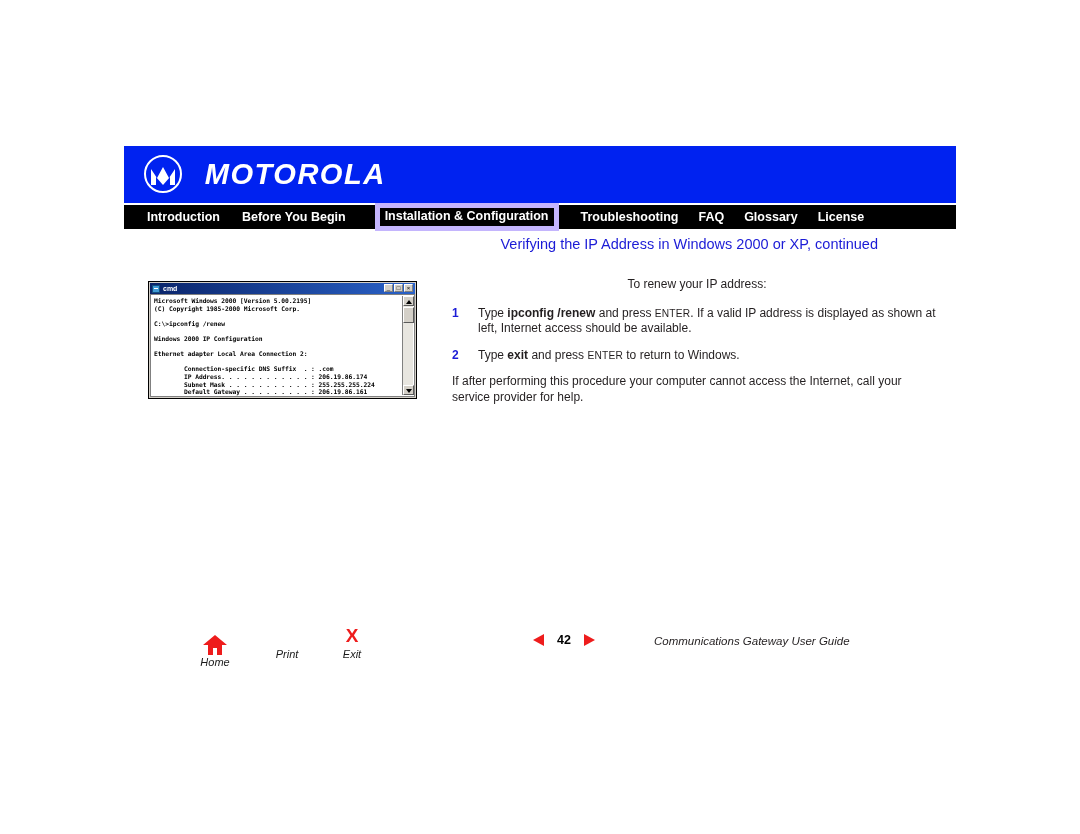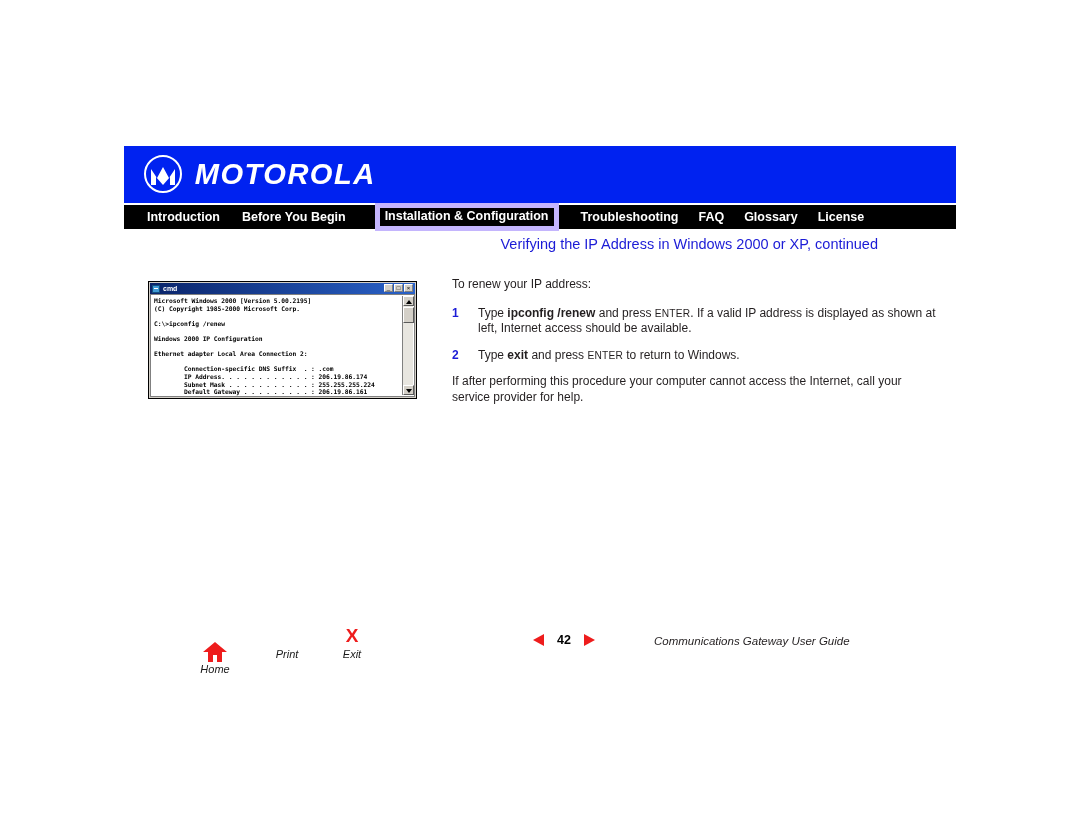--- a/index.html
+++ b/index.html
@@ -31,21 +31,21 @@
     width: 832px;
     height: 57px;
     background: #0022f0;
   }
   .moto-logo-wrap {
     position: absolute;
     left: 20px;
     top: 9px;
     display: flex;
     align-items: center;
-    gap: 10px;
+    gap: 20px;
   }
   .moto-mark {
     width: 38px;
     height: 38px;
     border: 2px solid #ffffff;
     border-radius: 50%;
     position: relative;
     box-sizing: border-box;
   }
   .moto-mark svg { position: absolute; left: 4px; top: 7px; }
@@ -243,21 +243,21 @@
   .instructions {
     position: absolute;
     left: 452px;
     top: 277px;
     width: 490px;
     color: #231f20;
     font-size: 12px;
     font-family: "Liberation Sans", sans-serif;
     line-height: 15.5px;
   }
-  .instr-lead { margin: 0 0 13px 0; }
+  .instr-lead { margin: 0 0 13px 0; text-align: center; }
   .step {
     display: flex;
     margin-bottom: 11px;
   }
   .step-num {
     color: #1b1bd6;
     font-weight: bold;
     font-size: 12px;
     width: 26px;
     flex: 0 0 26px;
@@ -279,21 +279,21 @@
     height: 40px;
   }
   .f-item {
     position: absolute;
     text-align: center;
     font-family: "Liberation Sans", sans-serif;
     font-size: 11px;
     font-style: italic;
     color: #1a1a1a;
   }
-  .f-home { left: 0px; top: 15px; width: 38px; }
+  .f-home { left: 0px; top: 8px; width: 38px; }
   .f-print { left: 68px; top: 0px; width: 46px; }
   .f-exit  { left: 140px; top: 0px; width: 32px; }
   .f-glyph { height: 21px; display: block; position: relative; }
   .f-label { display: block; margin-top: 1px; line-height: 12px; }
 
   .home-shape {
     position: absolute;
     left: 50%;
     top: 1px;
     transform: translateX(-50%);

